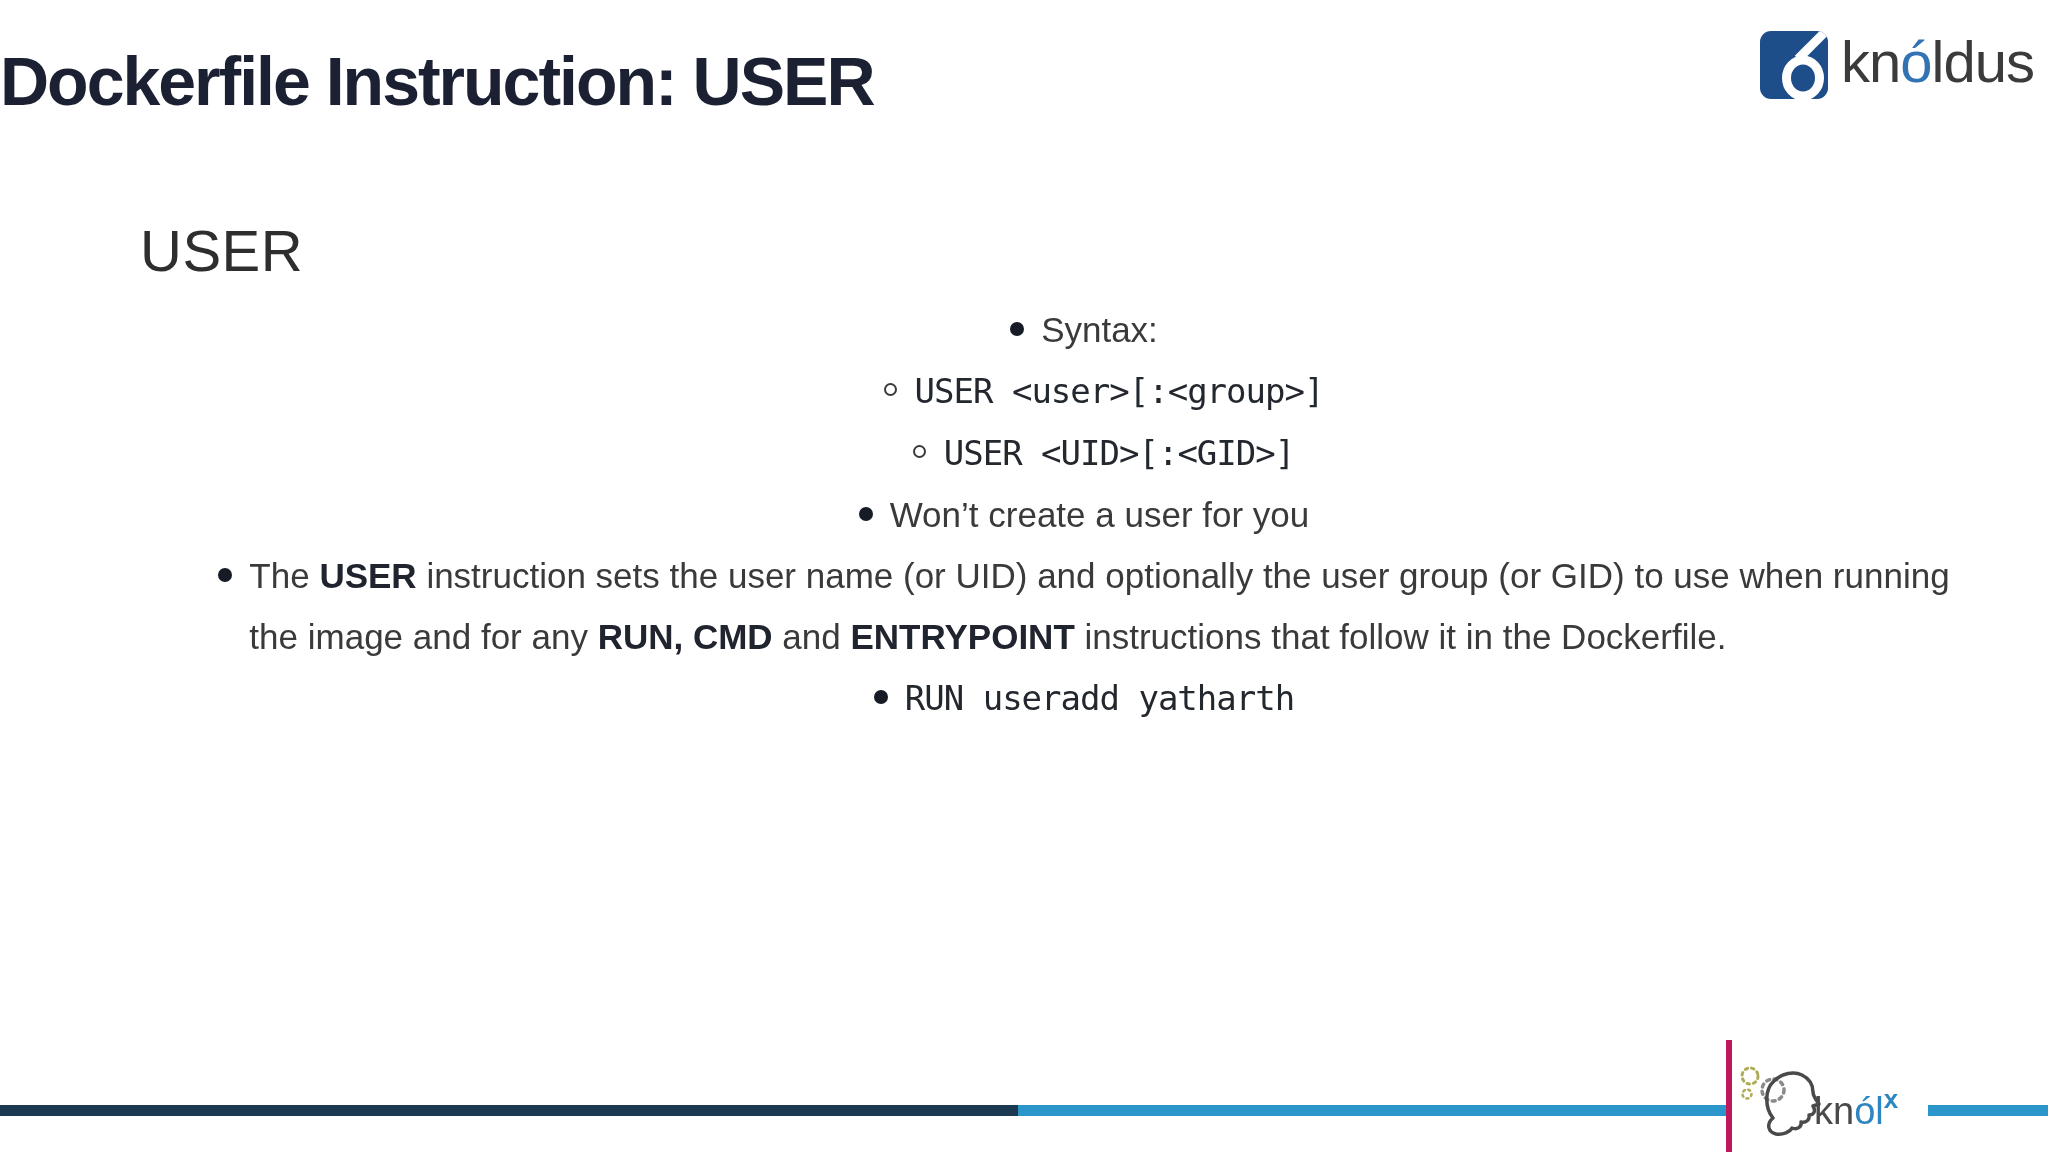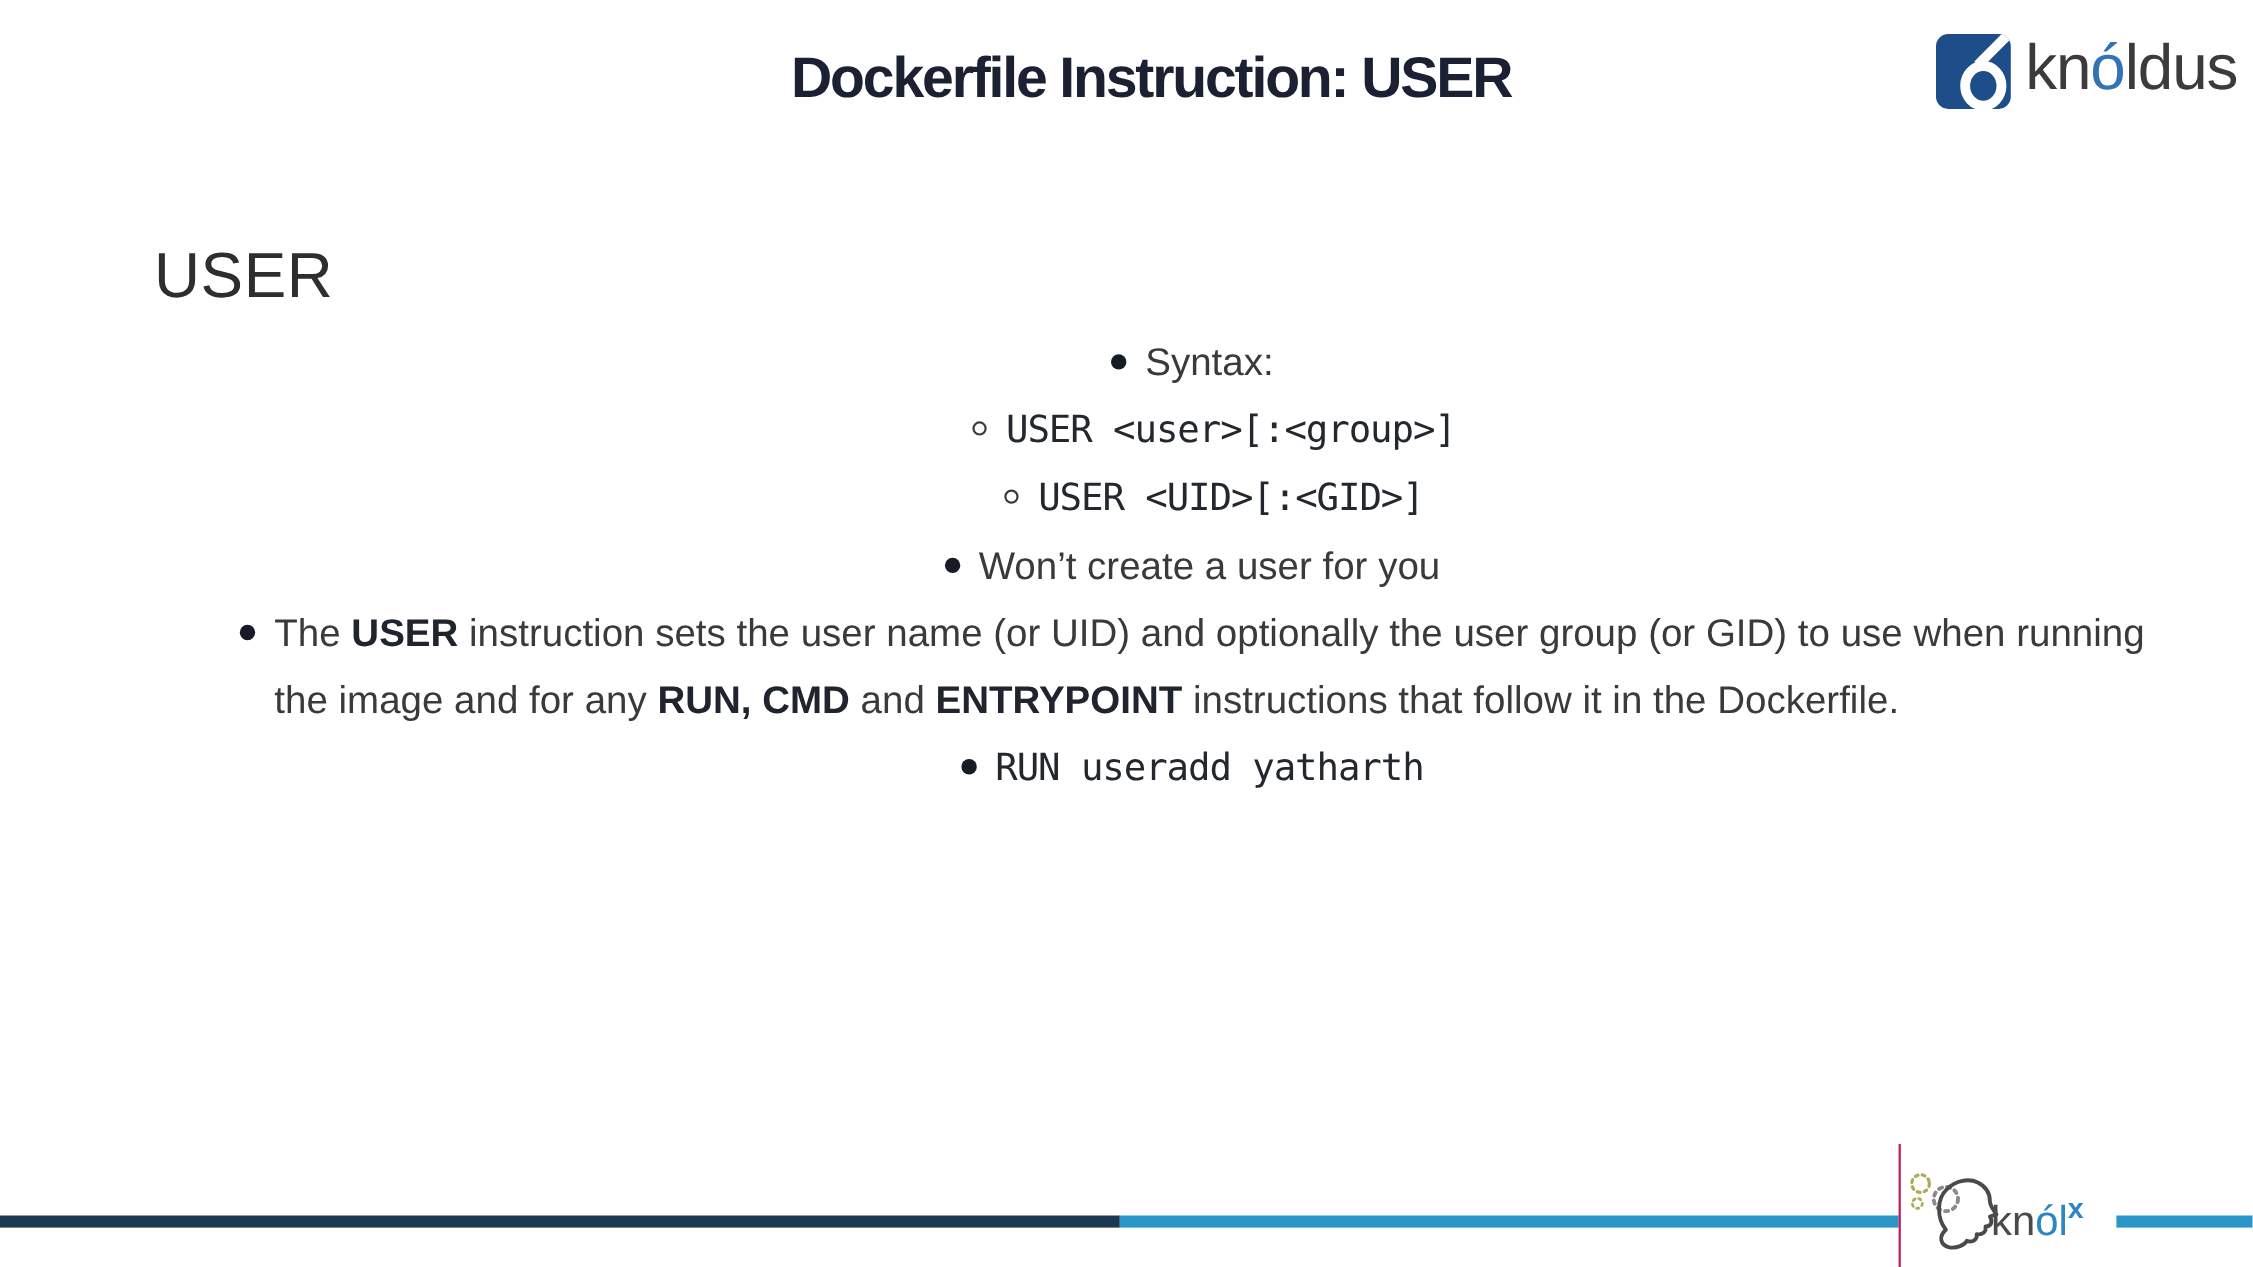--- a/index.html
+++ b/index.html
@@ -19,25 +19,23 @@
   .slide{
     position:relative;
     width:2048px;height:1152px;
     background:#ffffff;
     overflow:hidden;
     font-family:"Liberation Sans",sans-serif;
     color:var(--body-text);
   }
   .title{
     position:absolute;left:0;right:0;top:42px;
-    text-align:center;
-    font-size:52px;font-weight:800;letter-spacing:-2px;
+    font-size:68px;font-weight:800;letter-spacing:-2px;
     color:var(--title);
     line-height:1.15;
-    padding-left:45px;
   }
   
   .header-logo{
     position:absolute;top:31px;right:14px;
     display:flex;align-items:center;gap:13px;margin-left:36px;
   }
   .logo-mark-wrap{
     width:68px;height:68px;border-radius:11px;overflow:hidden;
     background:var(--knoldus-blue);
   }
@@ -76,21 +74,21 @@
     font-family:"DejaVu Sans Mono",monospace;
     font-size:34px;color:var(--mono-text);letter-spacing:-1px;
   }
   
   .bar{position:absolute;top:1105px;height:11px;}
   .bar-dark{left:0;width:1018px;background:var(--bar-dark);}
   .bar-blue{left:1018px;width:1030px;background:var(--bar-blue);}
   
   .footer-logo{
     position:absolute;left:1726px;top:1040px;width:196px;height:112px;
-    background:#ffffff;z-index:2;border-left:2px solid #be185d;
+    background:#ffffff;z-index:2;border-left:6px solid #be185d;
   }
   .footer-logo svg{position:absolute;left:0;top:0;}
   .knolx-text{
     position:absolute;left:82px;top:52px;
     font-size:38px;font-weight:400;color:#4a4a4a;line-height:1;
     white-space:nowrap;
   }
   .knolx-text .accent{color:var(--knolx-blue);}
   .knolx-text .sup{
     position:relative;top:-16px;

